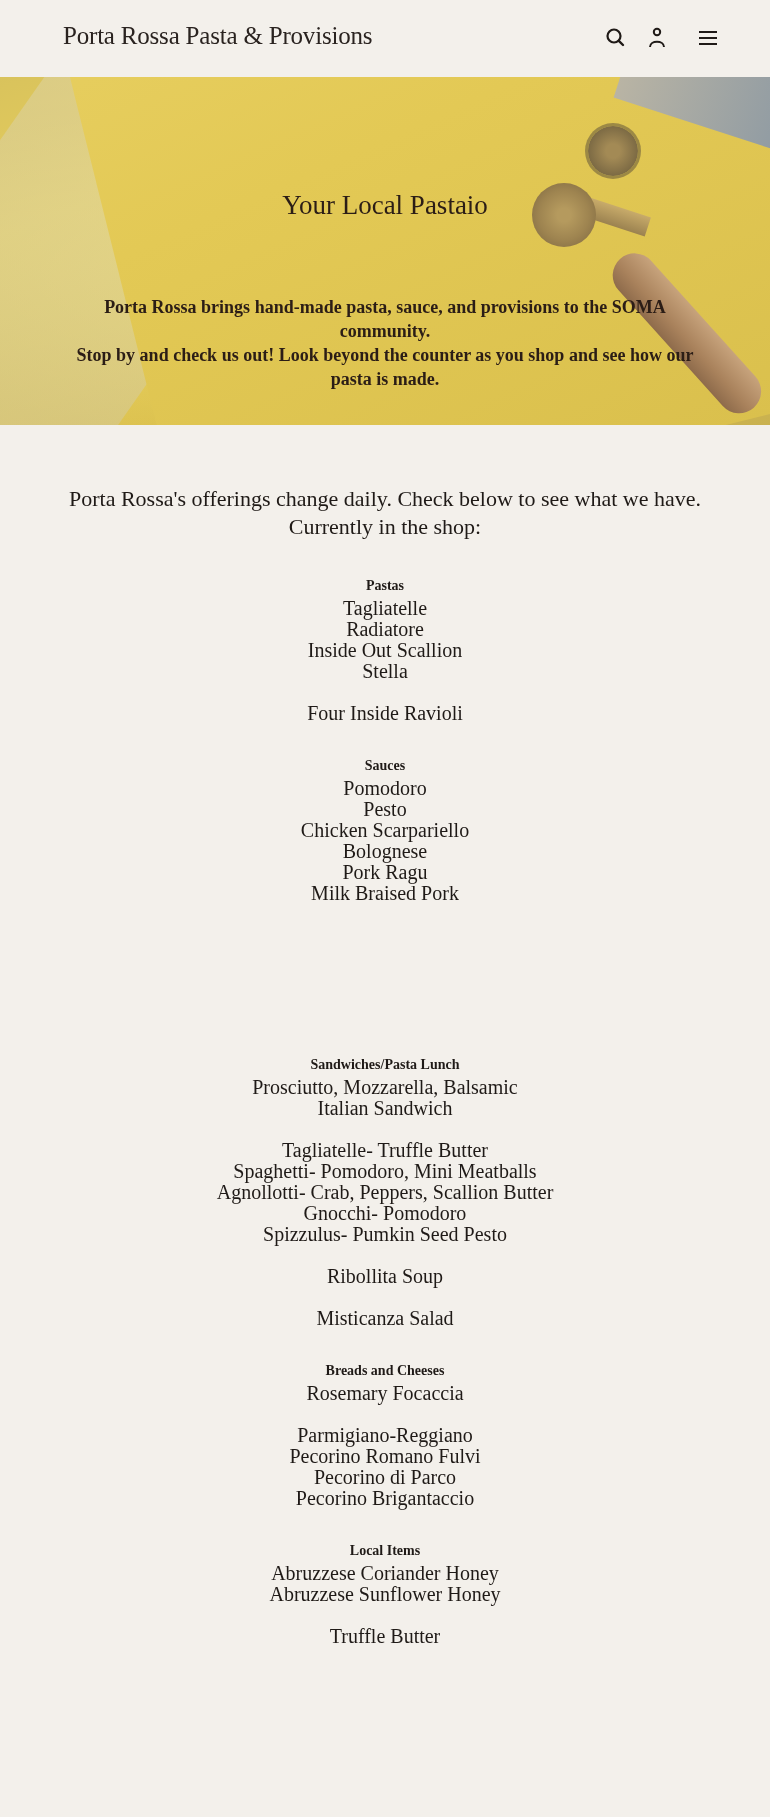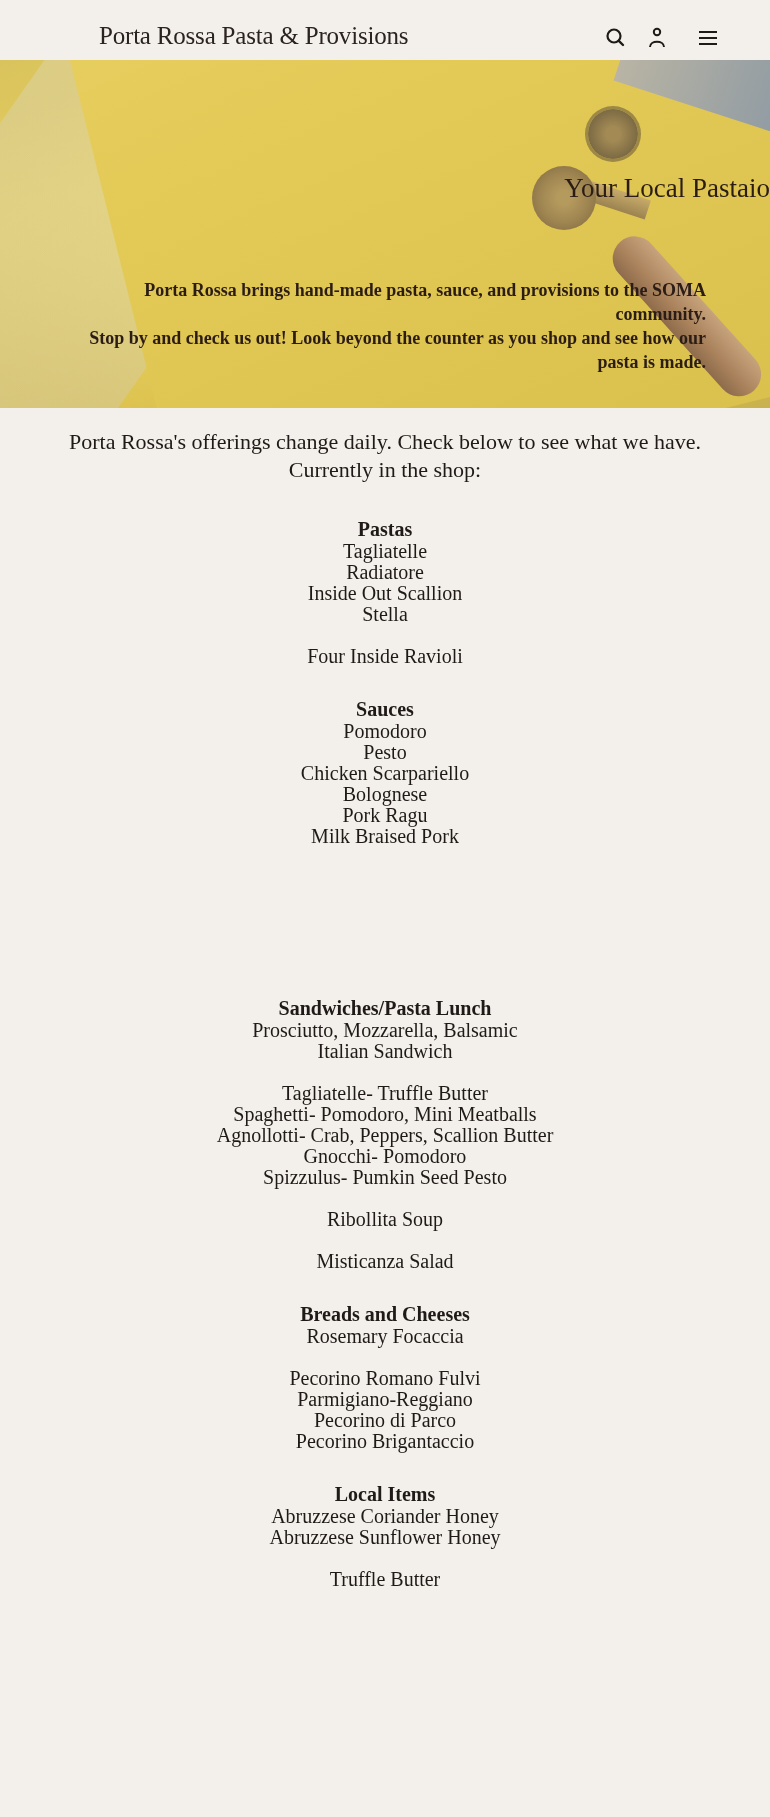--- a/index.html
+++ b/index.html
@@ -1,20 +1,20 @@
 <!DOCTYPE html>
 <html><head>
 <meta charset="utf-8">
 <style>
   * { box-sizing: border-box; margin: 0; padding: 0; }
   html, body { width: 770px; background: #f3f0eb; }
   body { font-family: "Liberation Serif", "DejaVu Serif", serif; color: #1f1a17; }
 
   .header {
-    height: 60px; position: relative; background: #f3f0eb; margin-left: 36px;
+    height: 77px; position: relative; background: #f3f0eb;
   }
   .site-title {
     position: absolute; left: 63px; top: 22px;
     font-size: 25px; color: #2a2320; letter-spacing: -0.2px;
     font-family: "Liberation Serif", serif; cursor: pointer;
   }
   .header-icons { position: absolute; top: 26px; right: 0; height: 24px; }
   .hicon { position: absolute; top: 0; width: 24px; height: 24px; cursor: pointer; }
   .hicon.search { left: -166px; }
   .hicon.account { left: -125px; }
@@ -52,39 +52,39 @@
   .hero .tool-wheel2 {
     position: absolute; left: 588px; top: 49px; width: 50px; height: 50px; border-radius: 50%;
     background: radial-gradient(circle, #a38a55 20%, #7c6a44 70%);
     box-shadow: 0 0 0 3px rgba(110,95,60,0.6);
   }
   .hero .tool-arm {
     position: absolute; left: 560px; top: 126px; width: 90px; height: 20px;
     background: linear-gradient(180deg, #c8ab6a, #9b8250); transform: rotate(18deg);
   }
   .hero-content {
-    position: absolute; inset: 0; text-align: right;
+    position: absolute; inset: 0; text-align: center;
   }
   .hero-title {
     position: absolute; left: 0; right: 0; top: 113px;
     font-size: 27px; color: #2b1d16;
   }
   .hero-text {
     position: absolute; left: 64px; right: 64px; top: 218px;
     font-size: 18px; font-weight: bold; line-height: 24px; color: #2b1d16;
   }
 
-  .main { text-align: center; padding-top: 20px; }
+  .main { text-align: center; padding-top: 60px; }
   .intro {
     font-size: 22px; line-height: 28px; color: #1f1a17;
     width: 640px; margin: 0 auto;
   }
   .menu-section { margin: 0 auto; }
   .menu-section h2 {
-    font-size: 20px; font-weight: bold; line-height: 24px; color: #1f1a17;
+    font-size: 14px; font-weight: bold; line-height: 24px; color: #1f1a17;
   }
   .menu-item { font-size: 20px; line-height: 21px; color: #1f1a17; min-height: 21px; }
 </style>
 </head>
 <body>
 
 <header class="header">
   <div class="site-title">Porta Rossa Pasta &amp; Provisions</div>
   <div class="header-icons">
     <span class="hicon search">
@@ -176,22 +176,22 @@
     <div class="menu-item"></div>
     <div class="menu-item">Misticanza Salad</div>
   </section>
 
   <div style="height:30px"></div>
 
   <section class="menu-section">
     <h2>Breads and Cheeses</h2>
     <div class="menu-item">Rosemary Focaccia</div>
     <div class="menu-item"></div>
+    <div class="menu-item">Parmigiano-Reggiano</div>
     <div class="menu-item">Pecorino Romano Fulvi</div>
-    <div class="menu-item">Parmigiano-Reggiano</div>
     <div class="menu-item">Pecorino di Parco</div>
     <div class="menu-item">Pecorino Brigantaccio</div>
   </section>
 
   <div style="height:30px"></div>
 
   <section class="menu-section">
     <h2>Local Items</h2>
     <div class="menu-item">Abruzzese Coriander Honey</div>
     <div class="menu-item">Abruzzese Sunflower Honey</div>

